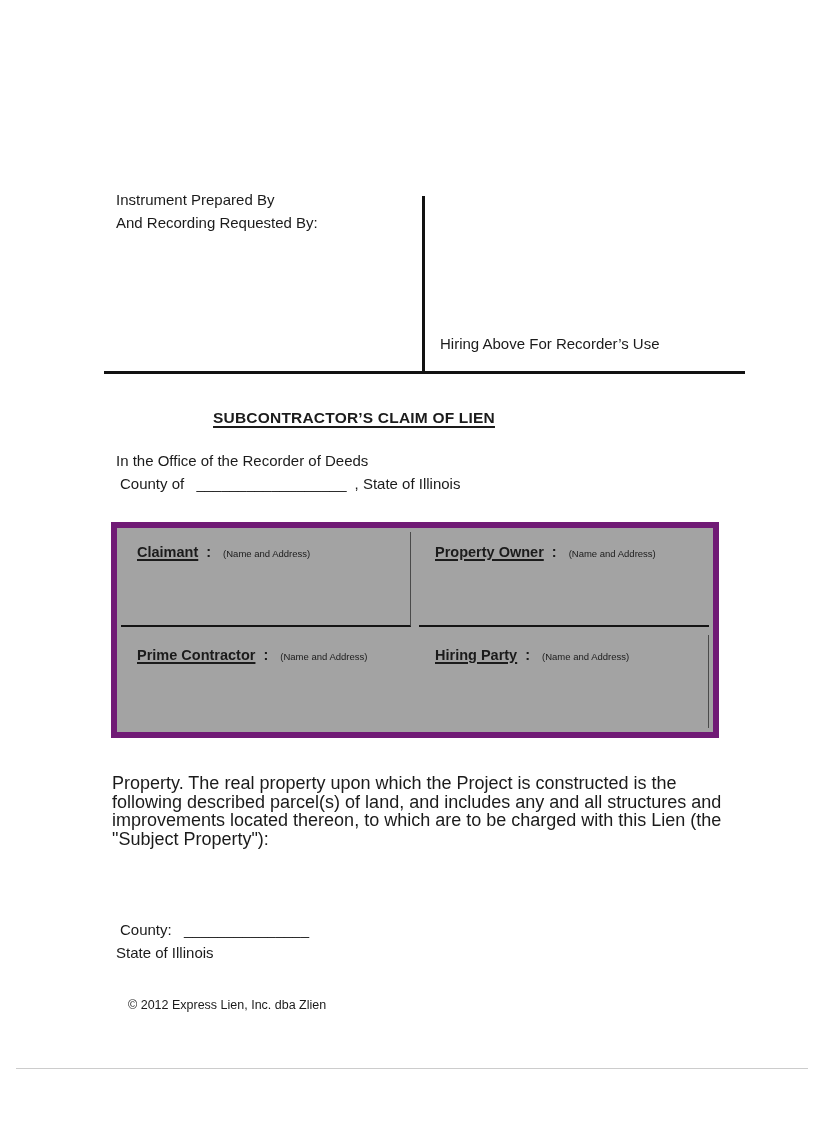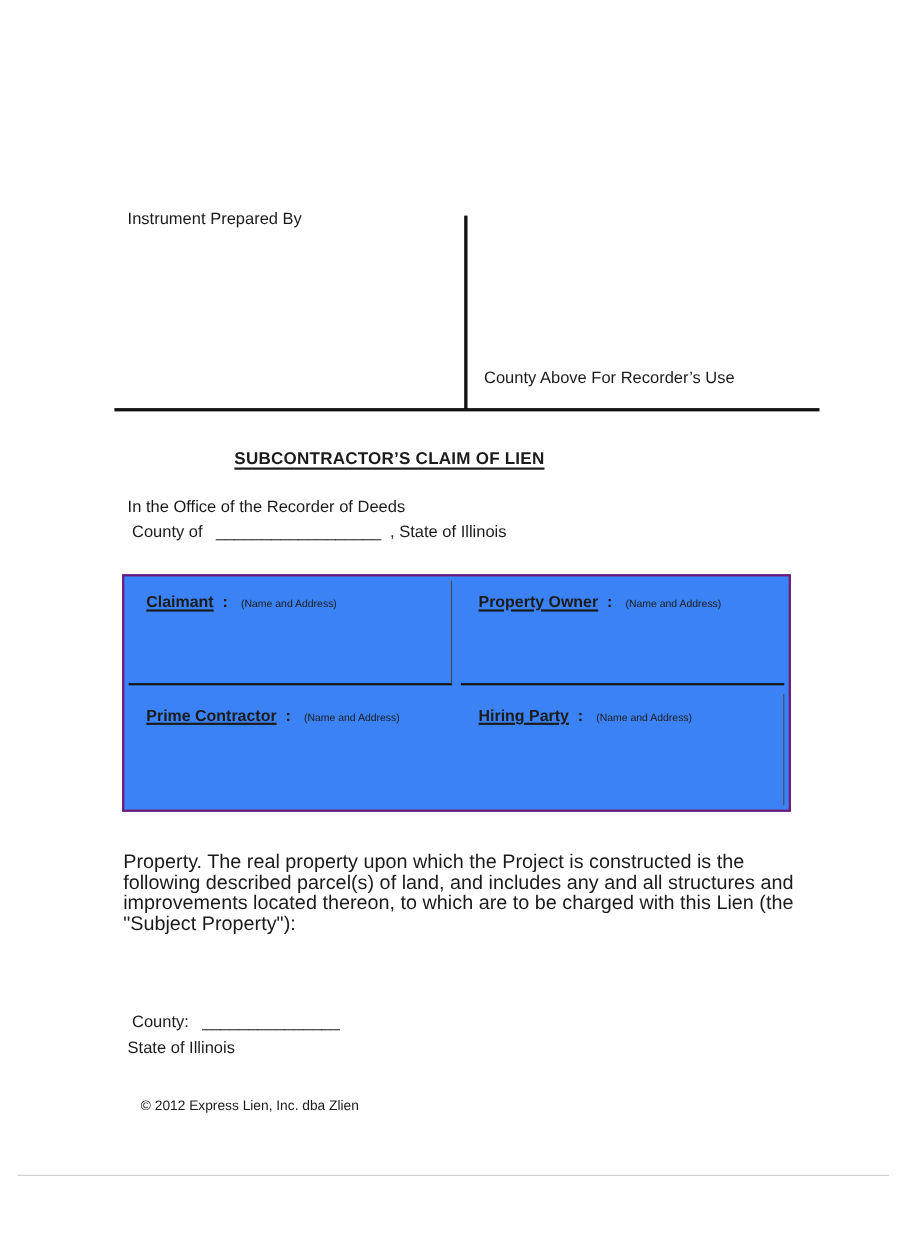--- a/index.html
+++ b/index.html
@@ -59,25 +59,25 @@
     position: absolute;
     left: 96px; top: 431px;
     font-size: 15px;
     line-height: 19px;
     white-space: nowrap;
   }
   .parties {
     position: absolute;
     left: 95px; top: 506px;
     width: 608px; height: 216px;
-    border: 2px solid #701a75;
+    border: 6px solid #701a75;
     display: grid;
     grid-template-columns: 1fr 1fr;
     grid-template-rows: 103px 1fr;
-    background: #3b82f6;
+    background: #a3a3a3;
   }
   .cell { padding: 8px 8px; display: flex; flex-direction: column; }
   .cell.c-left { border-right: 1px solid #4a4a4a; }
   .cell.r-top { border-bottom: 2px solid #141414; }
   .cell-label {
     font-size: 14.5px;
     font-weight: bold;
     white-space: nowrap;
   }
   .cell-label .lbl {
@@ -118,25 +118,26 @@
     background: #cccccc;
   }
 </style>
 </head>
 <body>
 
 <div class="page">
 
   <div class="prepared-by">
     <div>Instrument Prepared By</div>
+    <div>And Recording Requested By:</div>
   </div>
 
   <div class="vline"></div>
 
-  <div class="recorder-label">County Above For Recorder’s Use</div>
+  <div class="recorder-label">Hiring Above For Recorder’s Use</div>
 
   <div class="hline"></div>
 
   <div class="title">
     <span class="underlined">SUBCONTRACTOR’S CLAIM OF LIEN</span>
   </div>
 
   <div class="office">
     <div>In the Office of the Recorder of Deeds</div>
     <div><span>County of </span><span>__________________</span><span>, State of Illinois</span></div>

